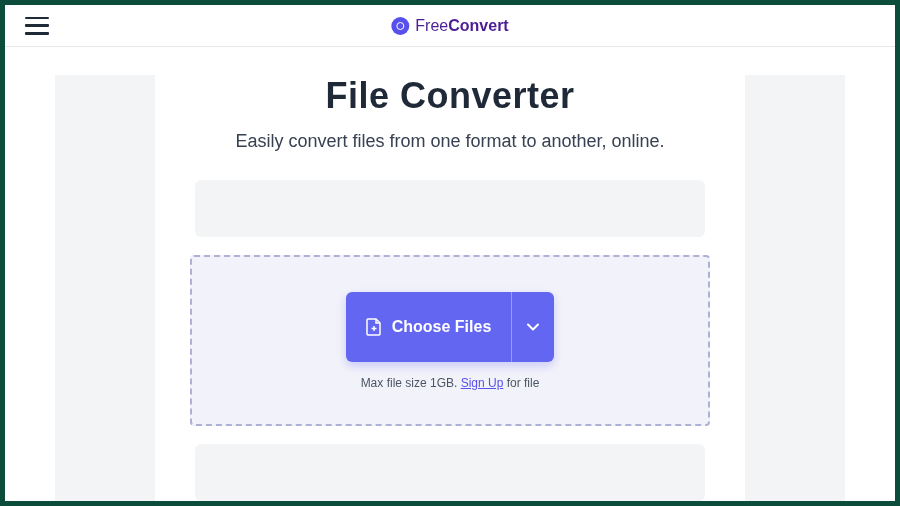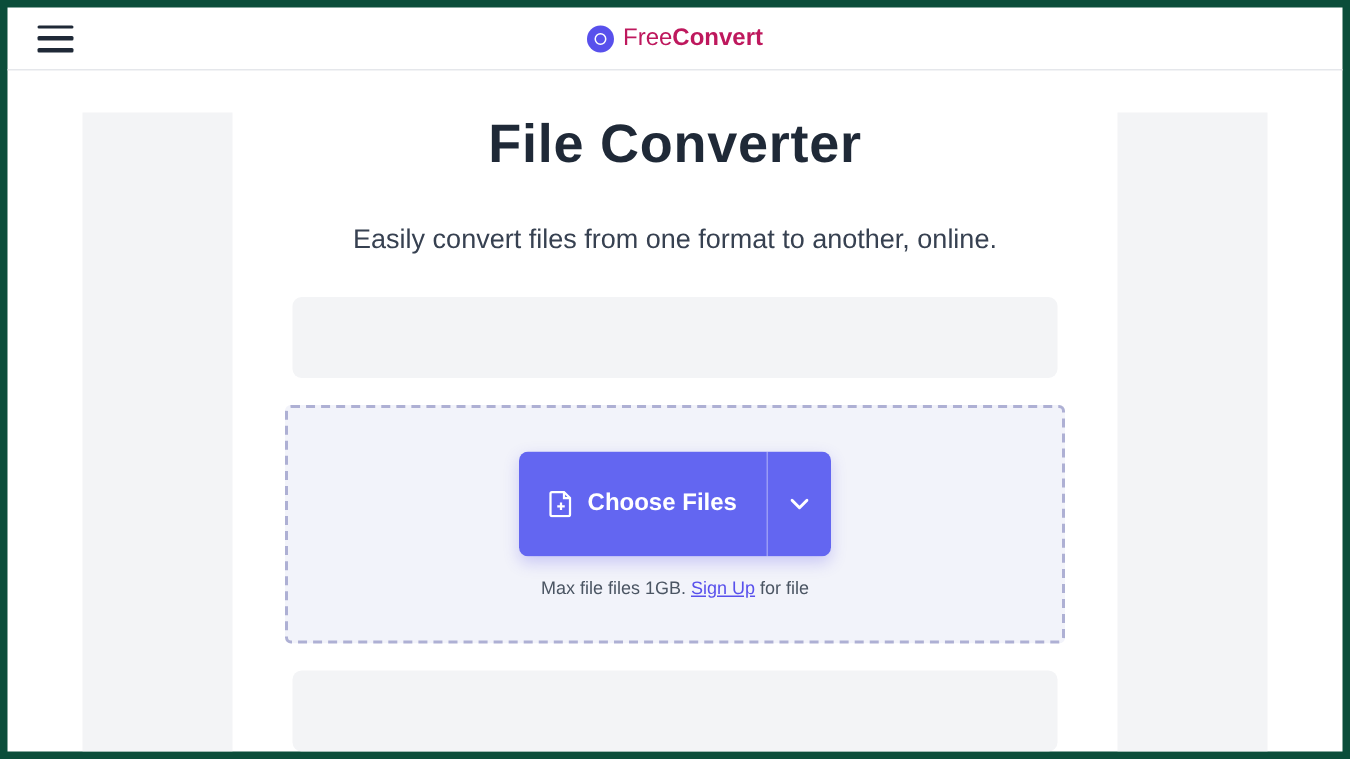--- a/index.html
+++ b/index.html
@@ -65,21 +65,21 @@
     .logo-icon-inner {
       width: 8px;
       height: 8px;
       border: 1.5px solid #ffffff;
       border-radius: 50%;
       position: relative;
     }
     .logo-text {
       font-size: 16px;
       font-weight: 400;
-      color: #be185d;
+      color: #4c1d95;
     }
     .logo-text strong {
       font-weight: 700;
     }
     .content {
       flex: 1;
       display: flex;
       justify-content: center;
       overflow: hidden;
     }
@@ -93,21 +93,21 @@
       display: flex;
       flex-direction: column;
       align-items: center;
       padding-top: 28px;
     }
     .page-title {
       font-size: 36px;
       font-weight: 800;
       color: #1f2937;
       letter-spacing: 0.5px;
-      margin-bottom: 32px;
+      margin-bottom: 14px;
     }
     .subtitle {
       font-size: 18px;
       color: #374151;
       margin-bottom: 28px;
     }
     .grey-box {
       width: 510px;
       height: 58px;
       background: #f3f4f6;
@@ -202,21 +202,21 @@
             </svg>
             <span>Choose Files</span>
           </button>
           <button class="dropdown-btn">
             <svg width="12" height="8" viewBox="0 0 12 8">
               <path d="M1 1.5L6 6.5L11 1.5" stroke="#ffffff" stroke-width="2" fill="none" stroke-linecap="round" stroke-linejoin="round"></path>
             </svg>
           </button>
         </div>
         <div class="file-note">
-          <span>Max file files 1GB. </span><a href="#">Sign Up</a><span> for file</span>
+          <span>Max file size 1GB. </span><a href="#">Sign Up</a><span> for file</span>
         </div>
       </div>
 
       <div class="grey-box"></div>
     </div>
 
     <div class="side-rail"></div>
   </div>
 </div>
 

